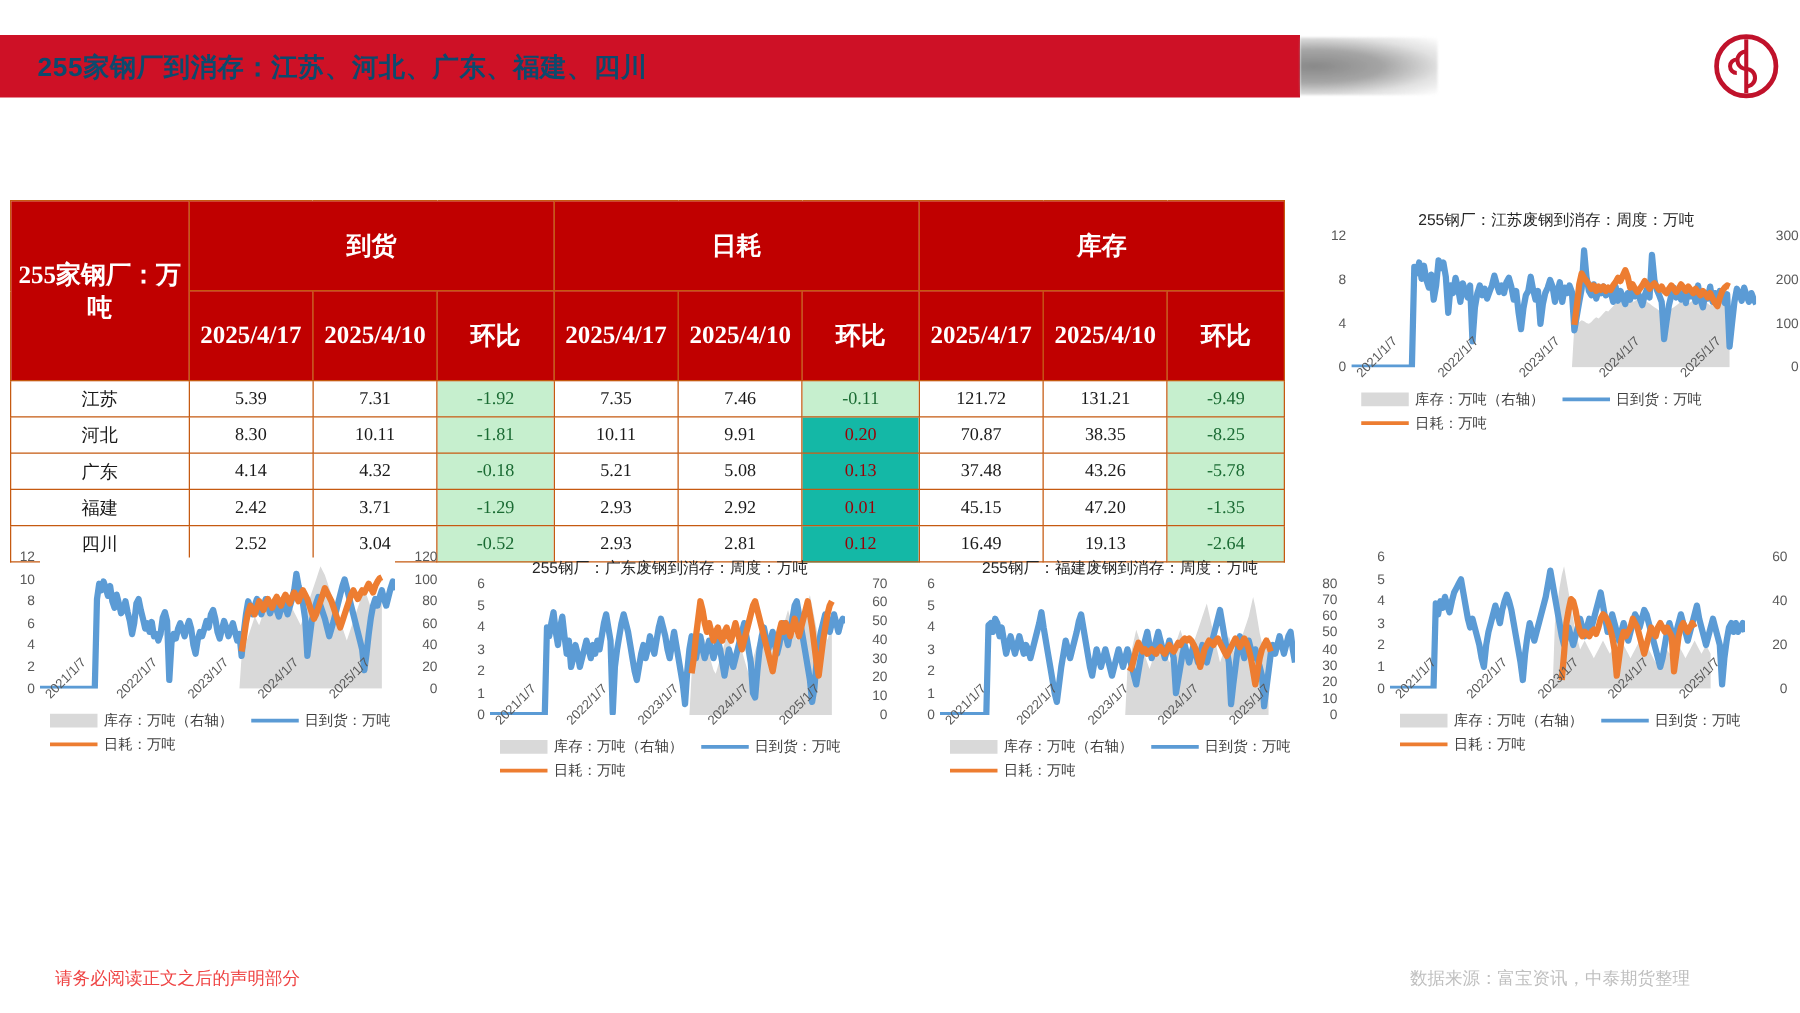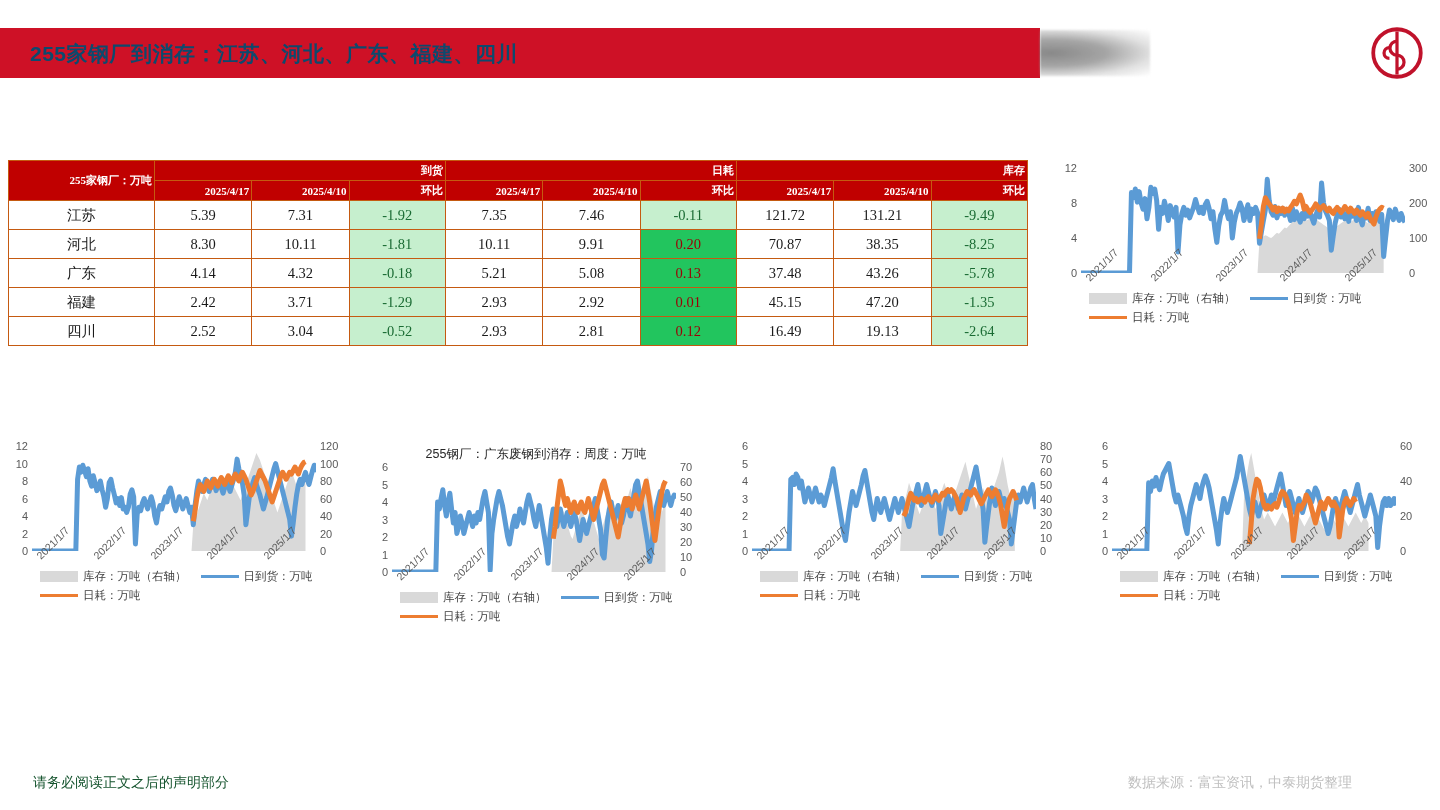--- a/index.html
+++ b/index.html
@@ -20,50 +20,50 @@
   #logo-wrap{position:absolute;right:16px;top:26px;display:flex;align-items:center;gap:10px;}
   #logo-mark{width:54px;height:54px;}
   #logo-text{display:flex;flex-direction:column;line-height:1;}
   #logo-cn{font-size:27px;font-weight:bold;color:#231815;letter-spacing:2px;}
   #logo-en{font-size:11.5px;font-weight:bold;color:#231815;letter-spacing:2.4px;margin-top:5px;}
 
   
   #data-table{position:absolute;left:8px;top:160px;width:1020px;border-collapse:collapse;
      font-family:"Liberation Serif","DejaVu Serif",serif;}
   #data-table td,#data-table th{border:1px solid #C55A11;text-align:center;font-size:14.5px;color:#1a1a1a;}
-  #data-table thead th{background:#C00000;color:#ffffff;font-weight:bold;padding:2px 2px;font-size:11px;text-align:right;}
+  #data-table thead th{background:#C00000;color:#ffffff;font-weight:bold;padding:22px 2px;font-size:20px;}
   #data-table tbody td{height:26px;background:#ffffff;padding:1px 2px;}
   #data-table tbody td.neg{background:#C6EFCE;color:#1a6b33;}
-  #data-table tbody td.pos{background:#22c55e;color:#9C0006;}
+  #data-table tbody td.pos{background:#14b8a6;color:#9C0006;}
   #data-table .corner{background:#C00000;color:#fff;font-weight:bold;}
   .col-name{width:150px;}
   .col-v{width:96px;font-family:Liberation Serif, serif;}
   .col-d{width:96px;}
 
   
   .chart-block{position:absolute;}
   .chart-title{text-align:center;font-size:12.5px;color:#262626;margin-bottom:4px;white-space:nowrap;}
   .plot-row{display:flex;align-items:stretch;}
   .axis{width:26px;position:relative;font-size:11px;color:#595959;}
   .axis span{position:absolute;width:100%;transform:translateY(-50%);}
   .axis.left span{text-align:right;right:4px;}
-  .axis.right span{text-align:left;left:4px;}
+  .axis.right span{text-align:right;left:4px;}
   .plot{position:relative;flex:1;overflow:hidden;background:#fff;}
   .plot svg{display:block;width:100%;height:100%;}
   .xlabels{position:relative;height:44px;}
   .xlabels span{position:absolute;top:2px;font-size:10.5px;color:#595959;
      transform-origin:left top;transform:rotate(-45deg);white-space:nowrap;}
   .legend{display:flex;flex-wrap:wrap;gap:4px 14px;font-size:11.5px;color:#404040;margin-top:-26px;padding-left:34px;position:relative;}
   .legend .item{display:flex;align-items:center;gap:5px;white-space:nowrap;}
   .sw-area{width:38px;height:11px;background:#D9D9D9;display:inline-block;}
   .sw-line{width:38px;height:0;border-top:3px solid #5B9BD5;display:inline-block;}
   .sw-line.orange{border-top-color:#ED7D31;}
 
   
-  #footer-left{position:absolute;left:33px;bottom:18px;font-size:14px;color:#14532d;
+  #footer-left{position:absolute;left:44px;bottom:18px;font-size:14px;color:#ef4444;
     font-family:"Liberation Serif","DejaVu Serif",serif;}
   #footer-right{position:absolute;right:88px;bottom:18px;font-size:14px;color:#BFBFBF;
     font-family:"Liberation Serif","DejaVu Serif",serif;}
 </style>
 </head>
 <body>
 
 <div id="header-banner"></div>
 <div id="header-tail"></div>
 <div id="header-title">255家钢厂到消存：江苏、河北、广东、福建、四川</div>
@@ -155,20 +155,21 @@
         <td class="col-v">2.81</td>
         <td class="col-d pos">0.12</td>
         <td class="col-v">16.49</td>
         <td class="col-v">19.13</td>
         <td class="col-d neg">-2.64</td>
       </tr>
     </tbody>
 </table>
 
 <div class="chart-block" id="chart-jiangsu" style="left:1055px;top:168px;width:380px;height:235px;">
+    <div class="chart-title">255钢厂：江苏废钢到消存：周度：万吨</div>
     <div class="plot-row" style="height: 105px;">
       <div class="axis left">
         <span style="top: 105px;">0</span>
         <span style="top: 70px;">4</span>
         <span style="top: 35px;">8</span>
         <span style="top: 0px;">12</span>
       </div>
       <div class="plot">
         <svg viewBox="0 0 1000 400" preserveAspectRatio="none">
           <path d="M0.0 400.0 L6.0 400.0 L12.0 400.0 L18.0 400.0 L24.0 400.0 L29.9 400.0 L35.9 400.0 L41.9 400.0 L47.9 400.0 L53.9 400.0 L59.9 400.0 L65.9 400.0 L71.9 400.0 L77.8 400.0 L83.8 400.0 L89.8 400.0 L95.8 400.0 L101.8 400.0 L107.8 400.0 L113.8 400.0 L119.8 400.0 L125.7 400.0 L131.7 400.0 L137.7 400.0 L143.7 400.0 L149.7 400.0 L155.7 400.0 L161.7 400.0 L167.7 400.0 L173.7 400.0 L179.6 400.0 L185.6 400.0 L191.6 400.0 L197.6 400.0 L203.6 400.0 L209.6 400.0 L215.6 400.0 L221.6 400.0 L227.5 400.0 L233.5 400.0 L239.5 400.0 L245.5 400.0 L251.5 400.0 L257.5 400.0 L263.5 400.0 L269.5 400.0 L275.4 400.0 L281.4 400.0 L287.4 400.0 L293.4 400.0 L299.4 400.0 L305.4 400.0 L311.4 400.0 L317.4 400.0 L323.4 400.0 L329.3 400.0 L335.3 400.0 L341.3 400.0 L347.3 400.0 L353.3 400.0 L359.3 400.0 L365.3 400.0 L371.3 400.0 L377.2 400.0 L383.2 400.0 L389.2 400.0 L395.2 400.0 L401.2 400.0 L407.2 400.0 L413.2 400.0 L419.2 400.0 L425.1 400.0 L431.1 400.0 L437.1 400.0 L443.1 400.0 L449.1 400.0 L455.1 400.0 L461.1 400.0 L467.1 400.0 L473.1 400.0 L479.0 400.0 L485.0 400.0 L491.0 400.0 L497.0 400.0 L503.0 400.0 L509.0 400.0 L515.0 400.0 L521.0 400.0 L526.9 400.0 L532.9 400.0 L538.9 400.0 L544.9 400.0 L550.9 272.0 L556.9 266.7 L562.9 261.3 L568.9 256.0 L574.9 258.7 L580.8 264.0 L586.8 266.7 L592.8 261.3 L598.8 253.3 L604.8 246.7 L610.8 250.7 L616.8 242.7 L622.8 234.7 L628.7 226.7 L634.7 229.3 L640.7 221.3 L646.7 213.3 L652.7 205.3 L658.7 200.0 L664.7 202.7 L670.7 194.7 L676.6 186.7 L682.6 189.3 L688.6 194.7 L694.6 200.0 L700.6 197.3 L706.6 192.0 L712.6 186.7 L718.6 189.3 L724.6 194.7 L730.5 200.0 L736.5 205.3 L742.5 210.7 L748.5 216.0 L754.5 221.3 L760.5 226.7 L766.5 232.0 L772.5 237.3 L778.4 232.0 L784.4 226.7 L790.4 221.3 L796.4 216.0 L802.4 210.7 L808.4 205.3 L814.4 200.0 L820.4 205.3 L826.3 210.7 L832.3 205.3 L838.3 200.0 L844.3 194.7 L850.3 189.3 L856.3 184.0 L862.3 189.3 L868.3 194.7 L874.3 200.0 L880.2 205.3 L886.2 210.7 L892.2 205.3 L898.2 200.0 L904.2 194.7 L910.2 200.0 L916.2 205.3 L922.2 210.7 L928.1 216.0 L934.1 221.3 L934.1 400 L0 400 Z" fill="#D9D9D9" stroke="none"></path>
@@ -301,20 +302,21 @@
         <span class="sw-line"></span>
         <span>日到货：万吨</span>
       </div>
       <div class="item">
         <span class="sw-line orange"></span>
         <span>日耗：万吨</span>
       </div>
     </div>
   </div>
 <div class="chart-block" id="chart-fujian" style="left:726px;top:446px;width:340px;height:235px;">
+    <div class="chart-title">255钢厂：福建废钢到消存：周度：万吨</div>
     <div class="plot-row" style="height: 105px;">
       <div class="axis left">
         <span style="top: 105px;">0</span>
         <span style="top: 87.5px;">1</span>
         <span style="top: 70px;">2</span>
         <span style="top: 52.5px;">3</span>
         <span style="top: 35px;">4</span>
         <span style="top: 17.5px;">5</span>
         <span style="top: 0px;">6</span>
       </div>

